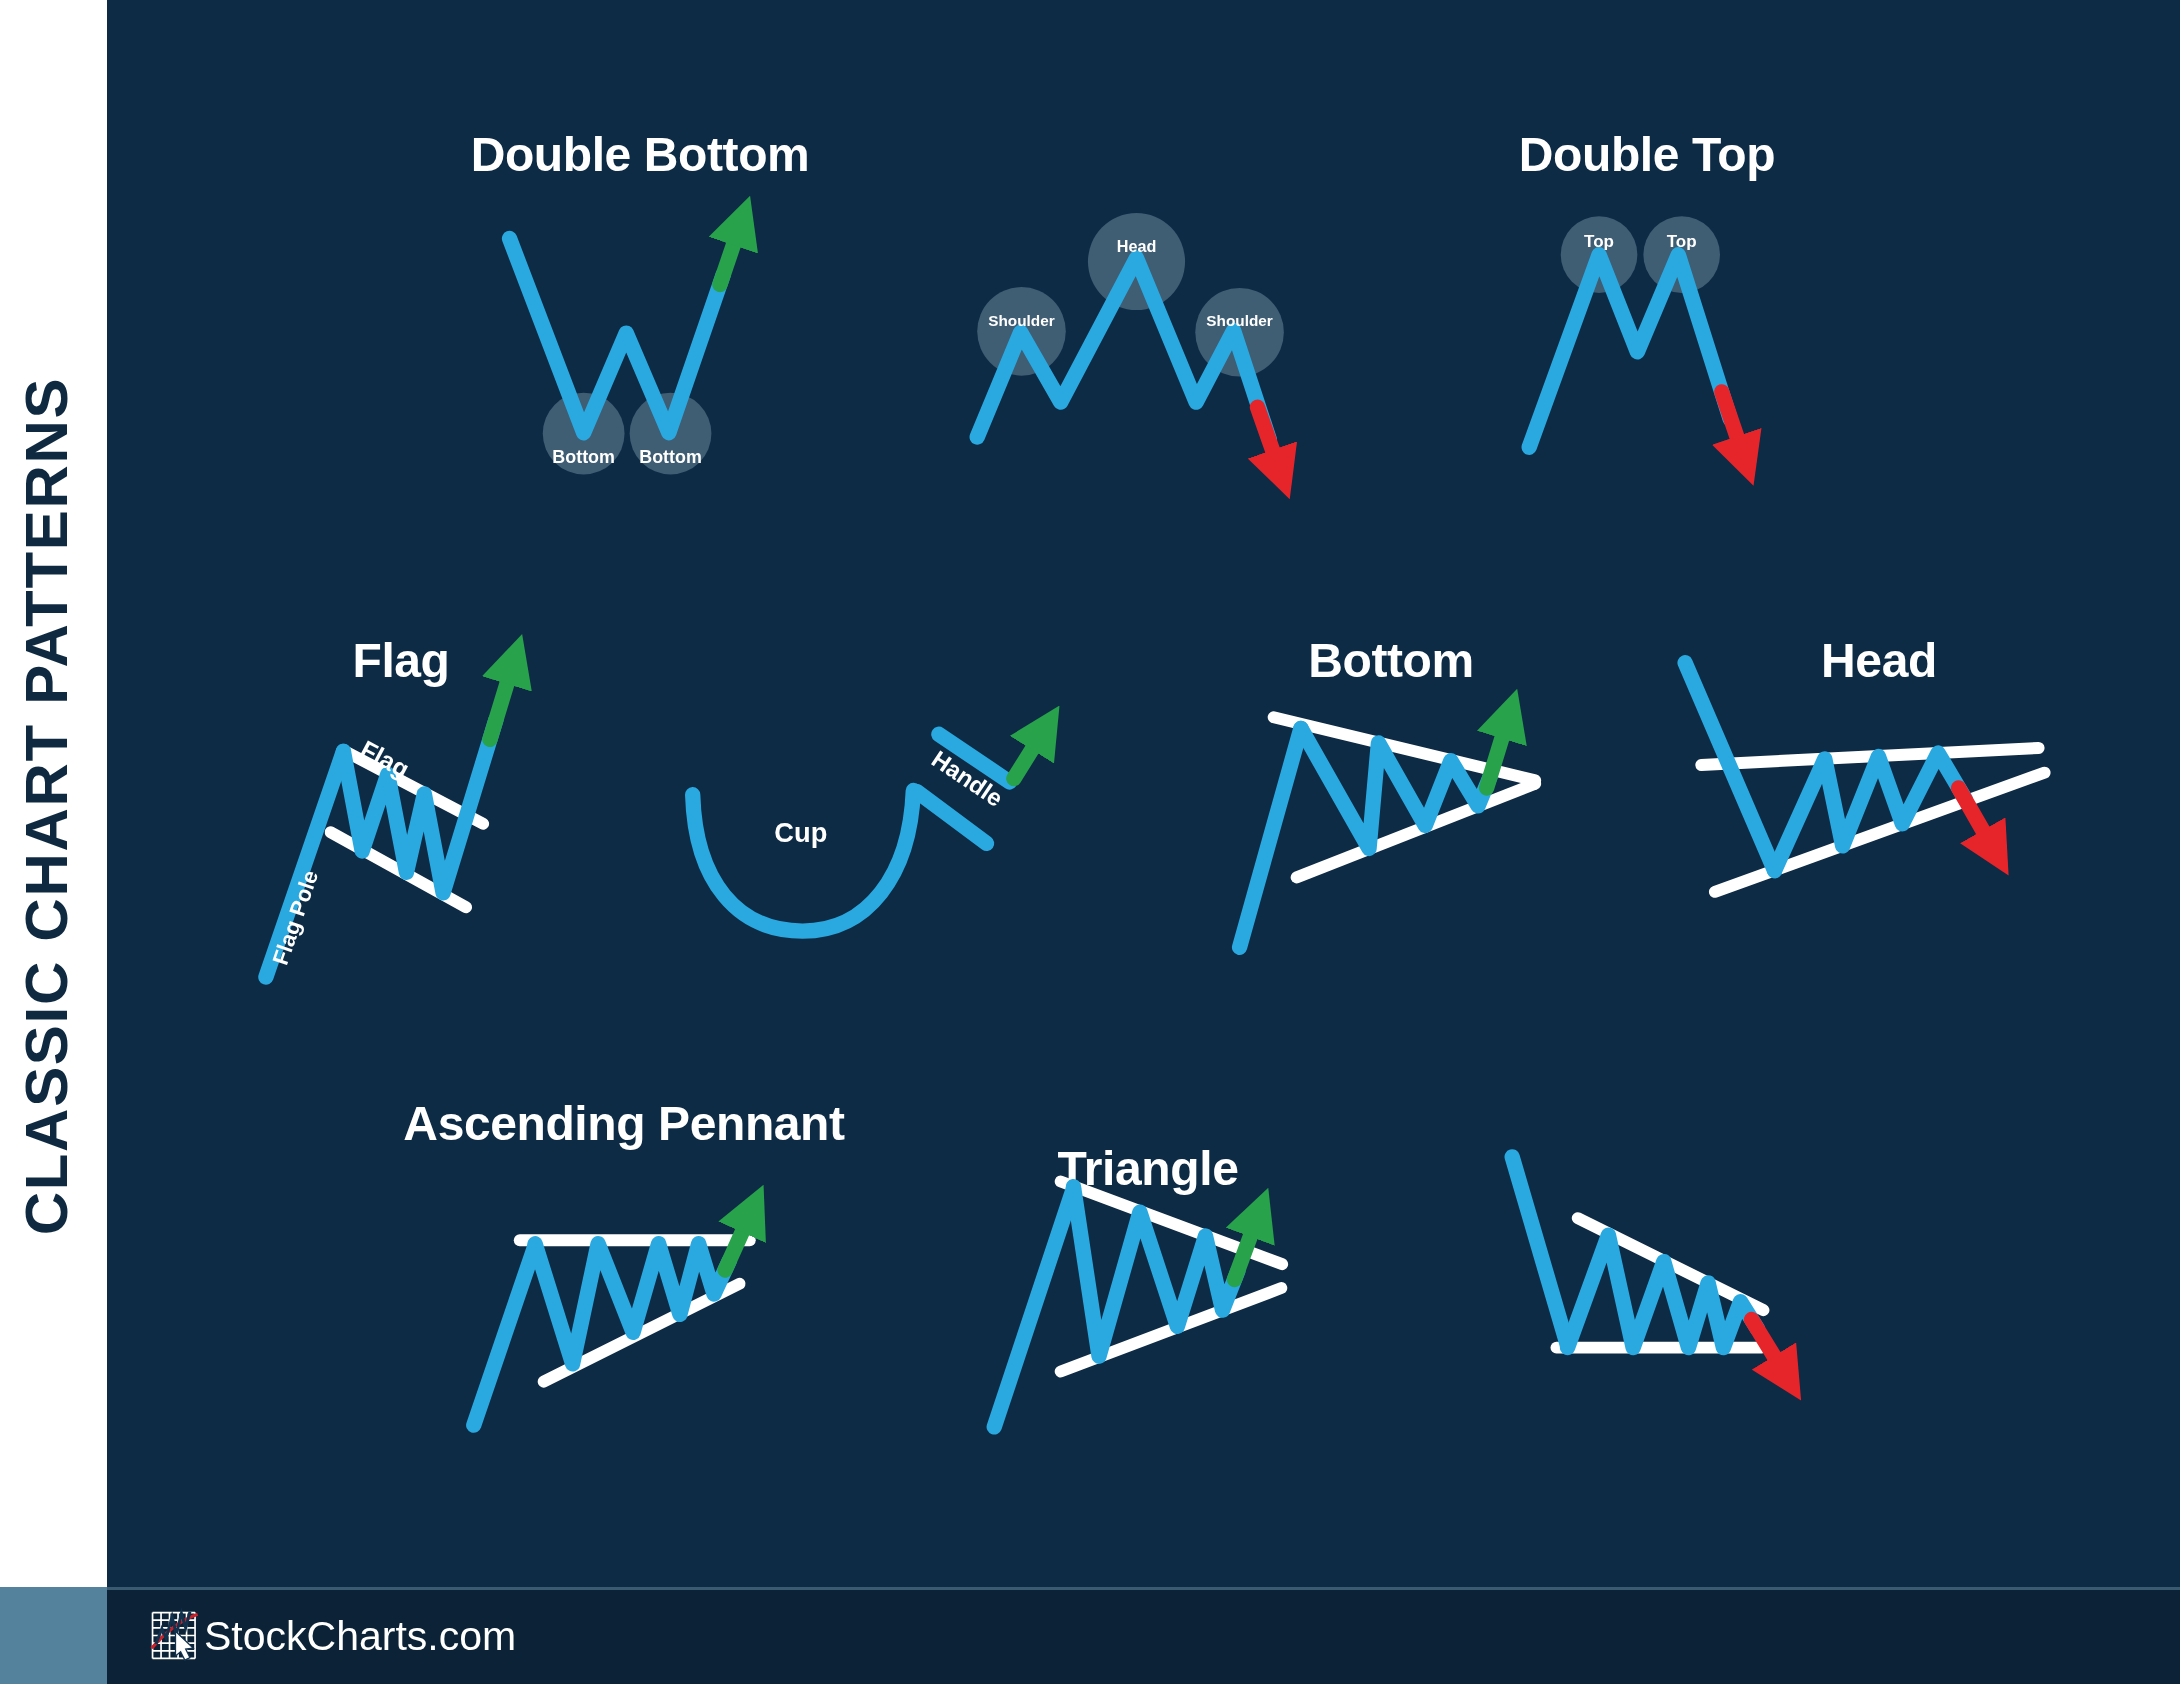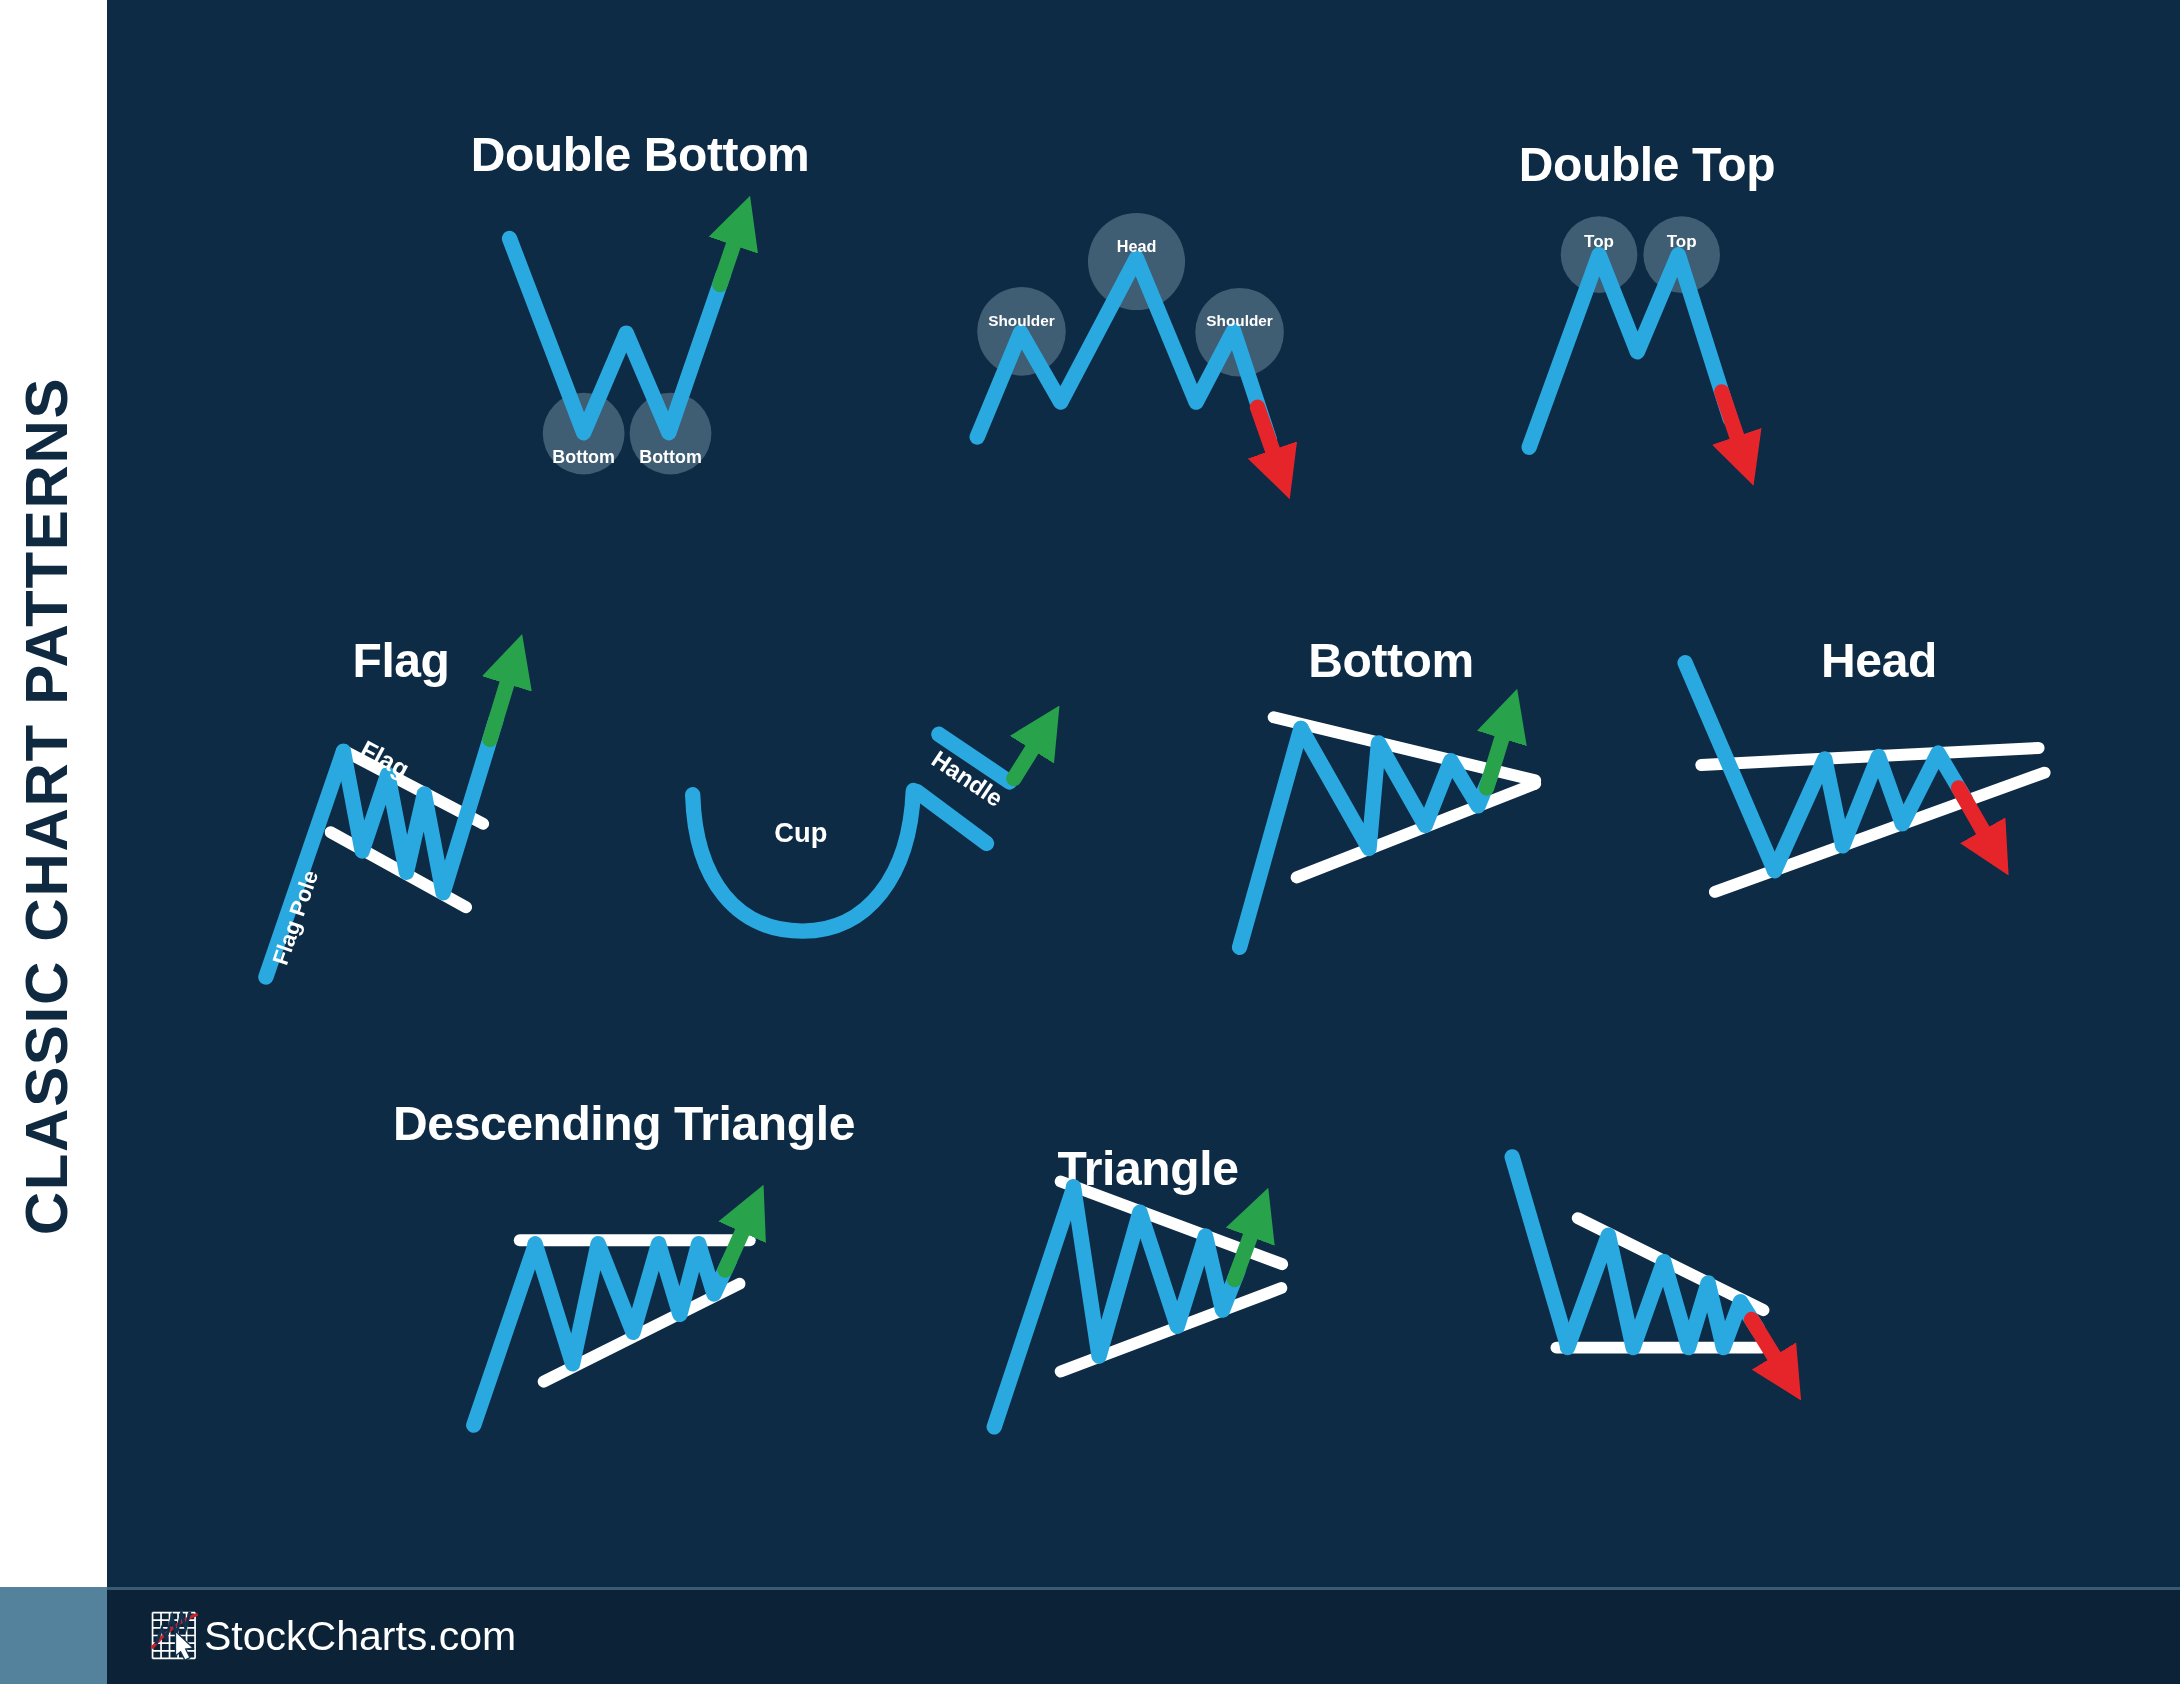--- a/index.html
+++ b/index.html
@@ -26,25 +26,25 @@
 </head>
 <body>
 
 <div class="page">
 
   <div class="sidebar"></div>
   <div class="sidebar-title">CLASSIC CHART PATTERNS</div>
   <div class="corner-square"></div>
 
   <div class="ptitle" style="left:640px;top:129px">Double Bottom</div>
-  <div class="ptitle" style="left:1647px;top:139px">Double Top</div>
+  <div class="ptitle" style="left:1647px;top:129px">Double Top</div>
   <div class="ptitle" style="left:401px;top:635px">Flag</div>
   <div class="ptitle" style="left:1391px;top:635px">Bottom</div>
   <div class="ptitle" style="left:1879px;top:635px">Head</div>
-  <div class="ptitle" style="left:624px;top:1098px">Descending Triangle</div>
+  <div class="ptitle" style="left:624px;top:1098px">Ascending Pennant</div>
   <div class="ptitle" style="left:1148px;top:1143px">Triangle</div>
 
   <svg class="overlay" width="2181" height="1587" viewBox="0 0 2560 1863">
     <defs>
       <marker id="ag" markerWidth="3.4" markerHeight="3.4" refX="0.4" refY="1.7" orient="auto" markerUnits="strokeWidth">
         <path d="M0,0 L3.4,1.7 L0,3.4 Z" fill="#28a24b"></path>
       </marker>
       <marker id="ar" markerWidth="3.4" markerHeight="3.4" refX="0.4" refY="1.7" orient="auto" markerUnits="strokeWidth">
         <path d="M0,0 L3.4,1.7 L0,3.4 Z" fill="#e6252b"></path>
       </marker>

